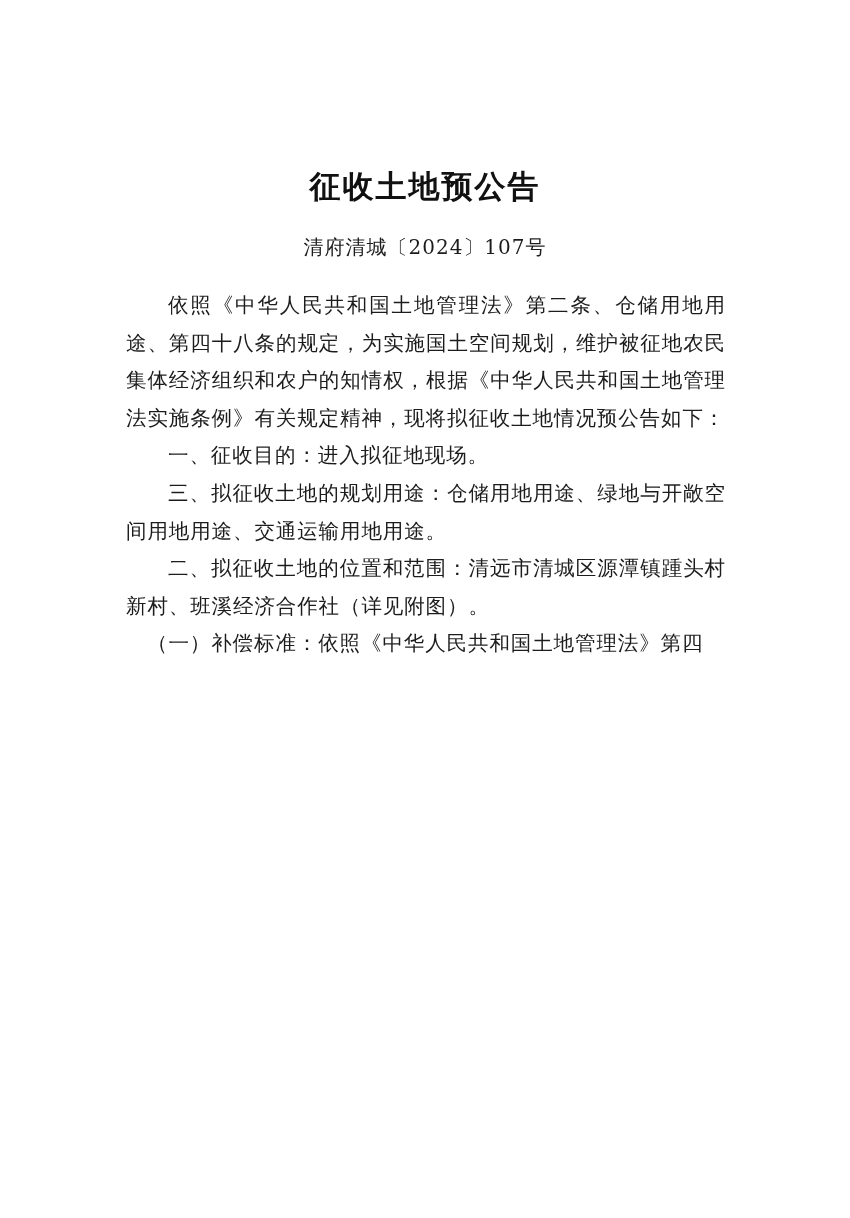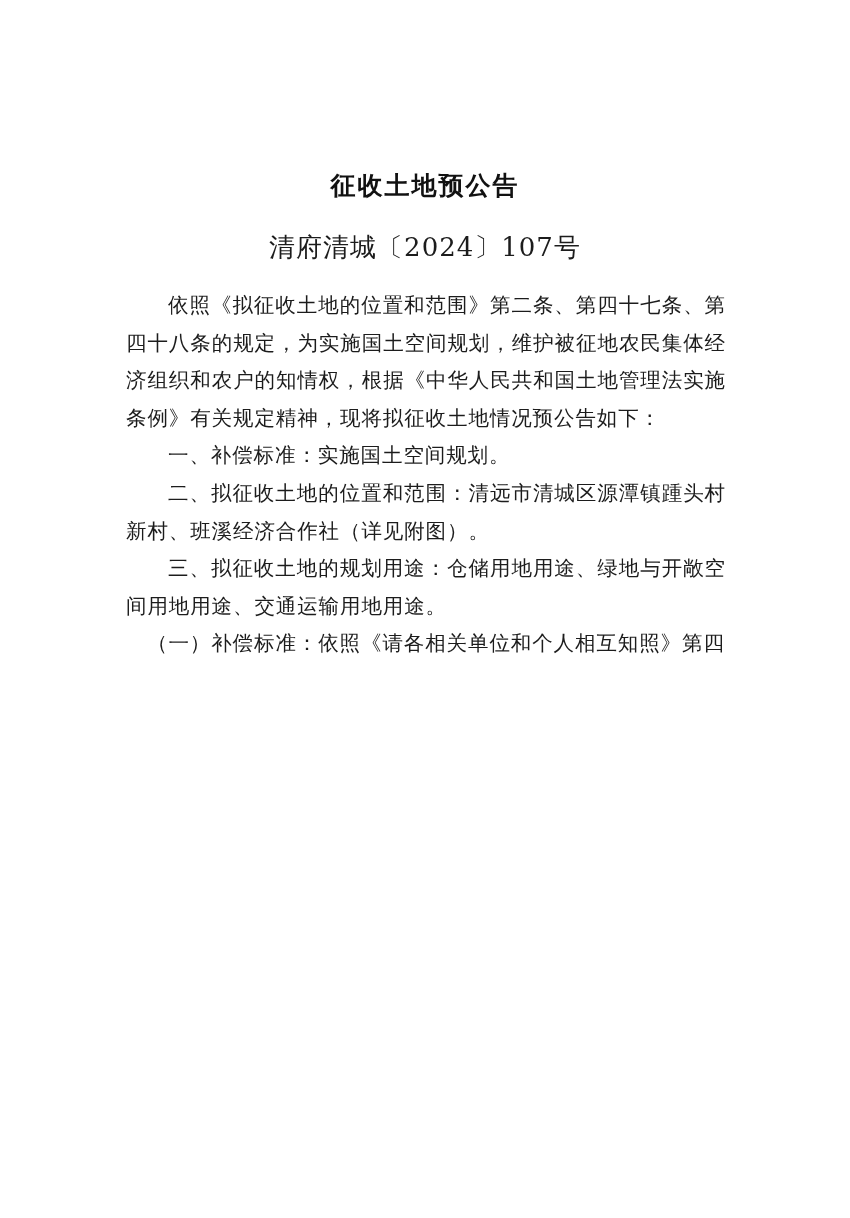--- a/index.html
+++ b/index.html
@@ -24,32 +24,32 @@
       background: #ffffff;
     }
     .title {
       position: absolute;
       left: 0;
       width: 850px;
       top: 166px;
       text-align: center;
       font-family: "DejaVu Serif", "Liberation Serif", serif;
       font-weight: bold;
-      font-size: 25px;
+      font-size: 31px;
       letter-spacing: 2px;
       color: #111111;
       line-height: 40px;
     }
     .docnum {
       position: absolute;
       left: 0;
       width: 850px;
       top: 232px;
       text-align: center;
-      font-size: 26px;
+      font-size: 20px;
       letter-spacing: 1px;
       color: #1c1c1c;
       line-height: 30px;
     }
     .body-text {
       position: absolute;
       left: 126px;
       top: 287px;
       width: 600px;
     }
@@ -67,19 +67,19 @@
     }
   </style>
 </head>
 <body>
 
 <div class="page">
   <div class="title">征收土地预公告</div>
   <div class="docnum">清府清城〔2024〕107号</div>
 
   <div class="body-text">
-    <p class="para">依照《拟征收土地的位置和范围》第二条、第四十七条、第四十八条的规定，为实施国土空间规划，维护被征地农民集体经济组织和农户的知情权，根据《中华人民共和国土地管理法实施条例》有关规定精神，现将拟征收土地情况预公告如下：</p>
-    <p class="para">一、补偿标准：实施国土空间规划。</p>
+    <p class="para">依照《中华人民共和国土地管理法》第二条、仓储用地用途、第四十八条的规定，为实施国土空间规划，维护被征地农民集体经济组织和农户的知情权，根据《中华人民共和国土地管理法实施条例》有关规定精神，现将拟征收土地情况预公告如下：</p>
+    <p class="para">一、征收目的：进入拟征地现场。</p>
+    <p class="para">三、拟征收土地的规划用途：仓储用地用途、绿地与开敞空间用地用途、交通运输用地用途。</p>
     <p class="para">二、拟征收土地的位置和范围：清远市清城区源潭镇踵头村新村、班溪经济合作社（详见附图）。</p>
-    <p class="para">三、拟征收土地的规划用途：仓储用地用途、绿地与开敞空间用地用途、交通运输用地用途。</p>
-    <p class="para noindent">（一）补偿标准：依照《请各相关单位和个人相互知照》第四</p>
+    <p class="para noindent">（一）补偿标准：依照《中华人民共和国土地管理法》第四</p>
   </div>
 </div>
 
 </body></html>

